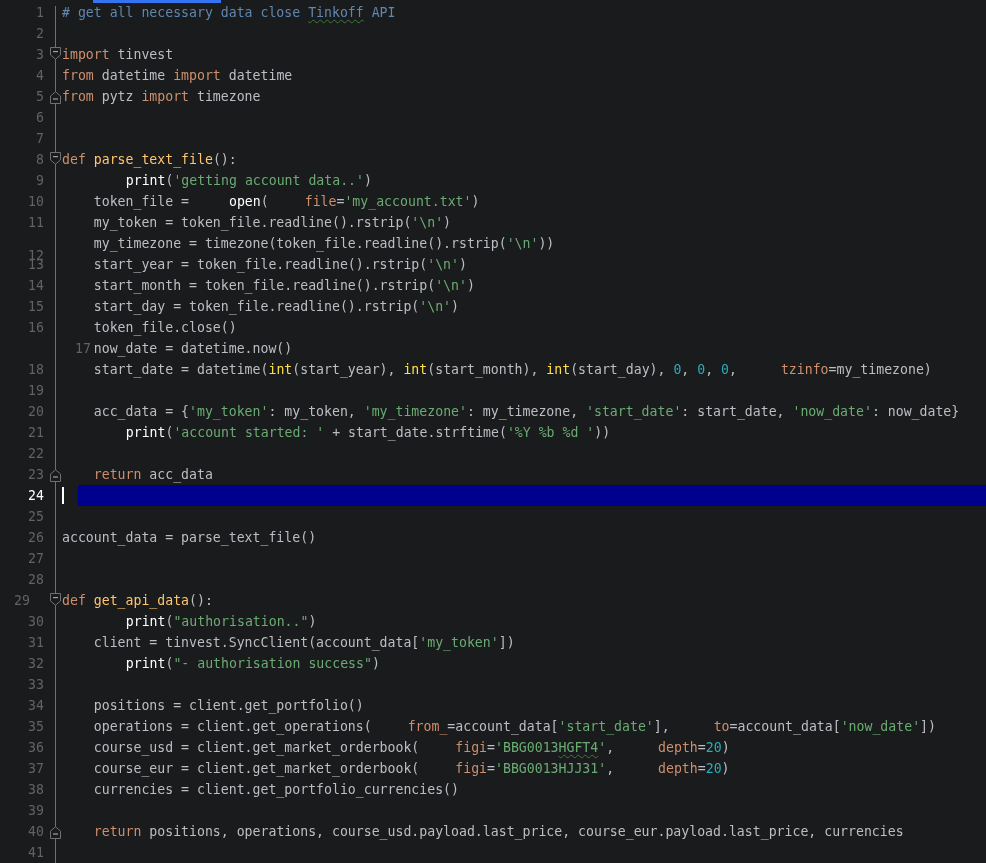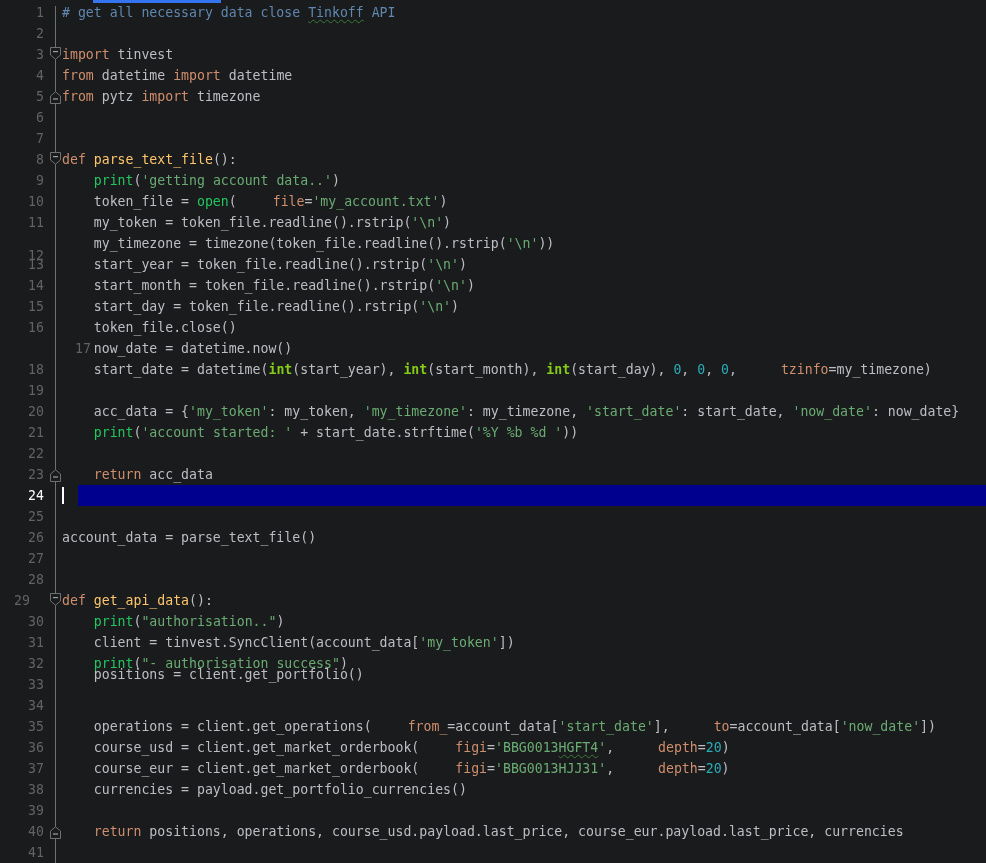--- a/index.html
+++ b/index.html
@@ -112,22 +112,22 @@
     position: absolute;
     width: 11px; height: 11px;
     z-index: 6;
   }
   .fold-mark svg { display: block; }
 
   
   .t-com   { color: #5f87af; }           
   .t-kw    { color: #cf8e6d; }           
   .t-fn    { color: #ffc66d; }           
-  .t-bi    { color: #22c55e; }           
-  .t-cls   { color: #84cc16; font-weight: bold; }           
+  .t-bi    { color: #ffffff; margin-left: 32px; }           
+  .t-cls   { color: #fde047; }           
   .t-num   { color: #2aacb8; }           
   .t-str   { color: #6aab73; }           
   .t-param { color: #cf8e6d; margin-left: 36px; }           
   .t-txt   { color: #bcbec4; }
 
   
   .squig {
     text-decoration-line: underline;
     text-decoration-style: wavy;
     text-decoration-color: #3a7a3a;
@@ -175,25 +175,25 @@
       <div class="crow" style="top: 485px;"></div>
       <div class="crow" style="top: 506px;"></div>
       <div class="crow" style="top: 527px;"><span class="t-txt">account_data = parse_text_file()</span></div>
       <div class="crow" style="top: 548px;"></div>
       <div class="crow" style="top: 569px;"></div>
       <div class="crow" style="top: 590px;"><span class="t-kw">def</span><span class="t-txt"> </span><span class="t-fn">get_api_data</span><span class="t-txt">():</span></div>
       <div class="crow" style="top: 611px;"><span class="t-txt">    </span><span class="t-bi">print</span><span class="t-txt">(</span><span class="t-str">"authorisation.."</span><span class="t-txt">)</span></div>
       <div class="crow" style="top: 632px;"><span class="t-txt">    client = tinvest.SyncClient(account_data[</span><span class="t-str">'my_token'</span><span class="t-txt">])</span></div>
       <div class="crow" style="top: 653px;"><span class="t-txt">    </span><span class="t-bi">print</span><span class="t-txt">(</span><span class="t-str">"- authorisation success"</span><span class="t-txt">)</span></div>
       <div class="crow" style="top: 674px;"></div>
-      <div class="crow" style="top: 664px;"><span class="t-txt">    positions = client.get_portfolio()</span></div>
+      <div class="crow" style="top: 695px;"><span class="t-txt">    positions = client.get_portfolio()</span></div>
       <div class="crow" style="top: 716px;"><span class="t-txt">    operations = client.get_operations(</span><span class="t-param">from_</span><span class="t-txt">=account_data[</span><span class="t-str">'start_date'</span><span class="t-txt">], </span><span class="t-param">to</span><span class="t-txt">=account_data[</span><span class="t-str">'now_date'</span><span class="t-txt">])</span></div>
       <div class="crow" style="top: 737px;"><span class="t-txt">    course_usd = client.get_market_orderbook(</span><span class="t-param">figi</span><span class="t-txt">=</span><span class="t-str">'BBG0013</span><span class="t-str squig">HGFT4</span><span class="t-str">'</span><span class="t-txt">, </span><span class="t-param">depth</span><span class="t-txt">=</span><span class="t-num">20</span><span class="t-txt">)</span></div>
       <div class="crow" style="top: 758px;"><span class="t-txt">    course_eur = client.get_market_orderbook(</span><span class="t-param">figi</span><span class="t-txt">=</span><span class="t-str">'BBG0013HJJ31'</span><span class="t-txt">, </span><span class="t-param">depth</span><span class="t-txt">=</span><span class="t-num">20</span><span class="t-txt">)</span></div>
-      <div class="crow" style="top: 779px;"><span class="t-txt">    currencies = payload.get_portfolio_currencies()</span></div>
+      <div class="crow" style="top: 779px;"><span class="t-txt">    currencies = client.get_portfolio_currencies()</span></div>
       <div class="crow" style="top: 800px;"></div>
       <div class="crow" style="top: 821px;"><span class="t-txt">    </span><span class="t-kw">return</span><span class="t-txt"> positions, operations, course_usd.payload.last_price, course_eur.payload.last_price, currencies</span></div>
       <div class="crow" style="top: 842px;"></div>
     </div>
   <div class="gutter-layer" id="gutter-layer">
       <div class="lnum" style="top: 2px;">1</div>
       <div class="lnum" style="top: 23px;">2</div>
       <div class="lnum" style="top: 44px;">3</div>
       <div class="lnum" style="top: 65px;">4</div>
       <div class="lnum" style="top: 86px;">5</div>

